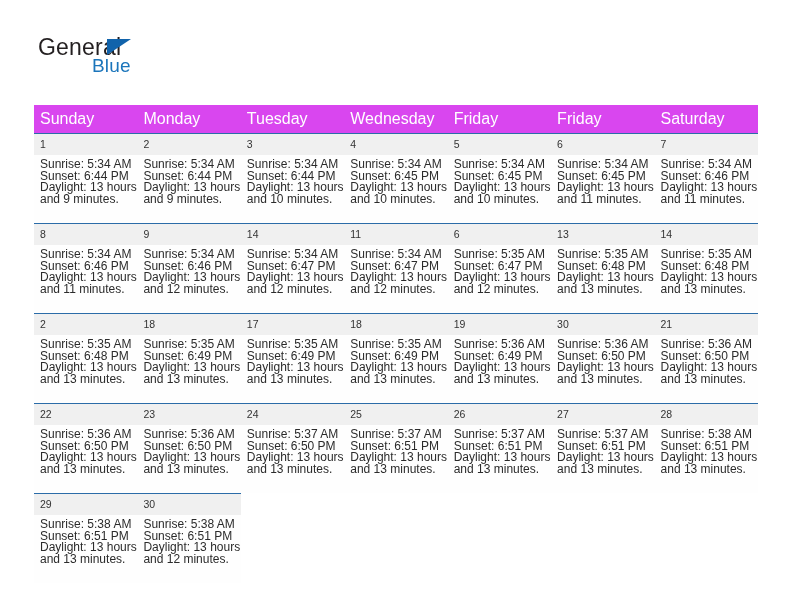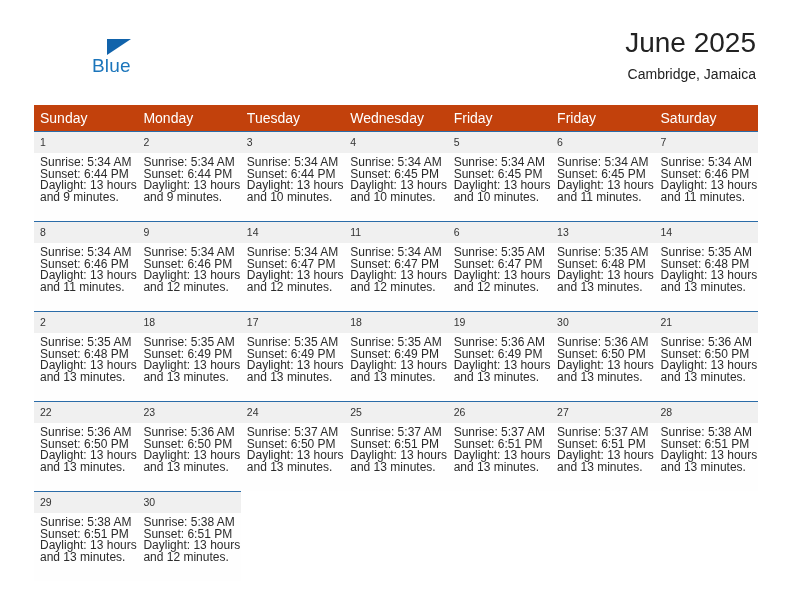--- a/index.html
+++ b/index.html
@@ -88,23 +88,23 @@
     position: absolute;
     left: 34px;
     top: 105px;
     width: 724px;
     border-collapse: collapse;
     table-layout: fixed;
   }
   .calendar col { width: 103.43px; }
 
   .calendar thead th {
-    background: #c2410c;
+    background: #d946ef;
     color: #ffffff;
-    font-size: 14px;
+    font-size: 16px;
     font-weight: normal;
     text-align: left;
     padding: 5px 0 5px 6px;
     height: 11px;
     border: none;
   }
 
   .week-row td {
     vertical-align: top;
     padding: 0;
@@ -140,28 +140,25 @@
   }
   .cellbody div { white-space: nowrap; }
 </style>
 </head>
 <body>
 
 <div class="page">
 
   <div class="header">
     <div class="brand">
+      <span class="brand-general">General</span>
       <span class="brand-tri"></span>
       <span class="brand-blue">Blue</span>
     </div>
 
-    <div class="title-block">
-      <div class="cal-title">June 2025</div>
-      <div class="cal-subtitle">Cambridge, Jamaica</div>
-    </div>
   </div>
 
   <table class="calendar">
     <colgroup>
       <col>
         <col>
         <col>
         <col>
         <col>
         <col>

